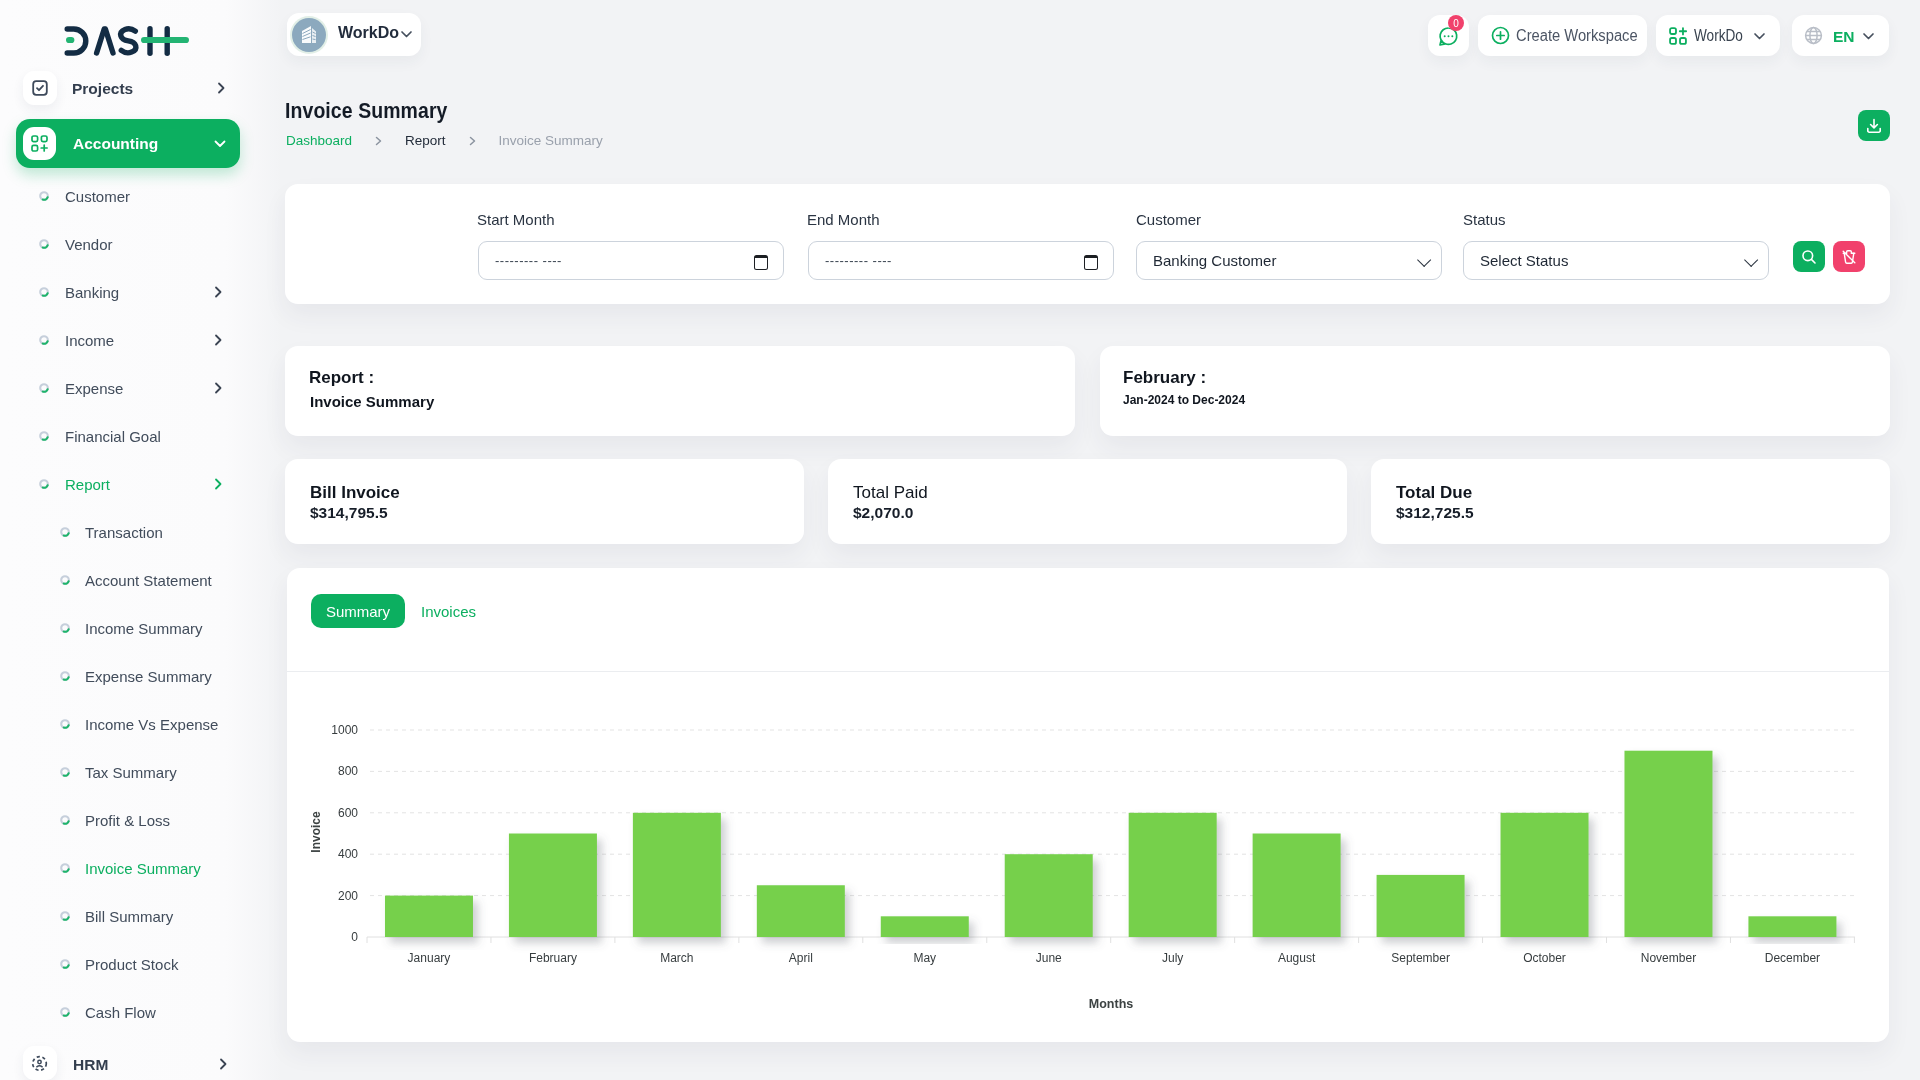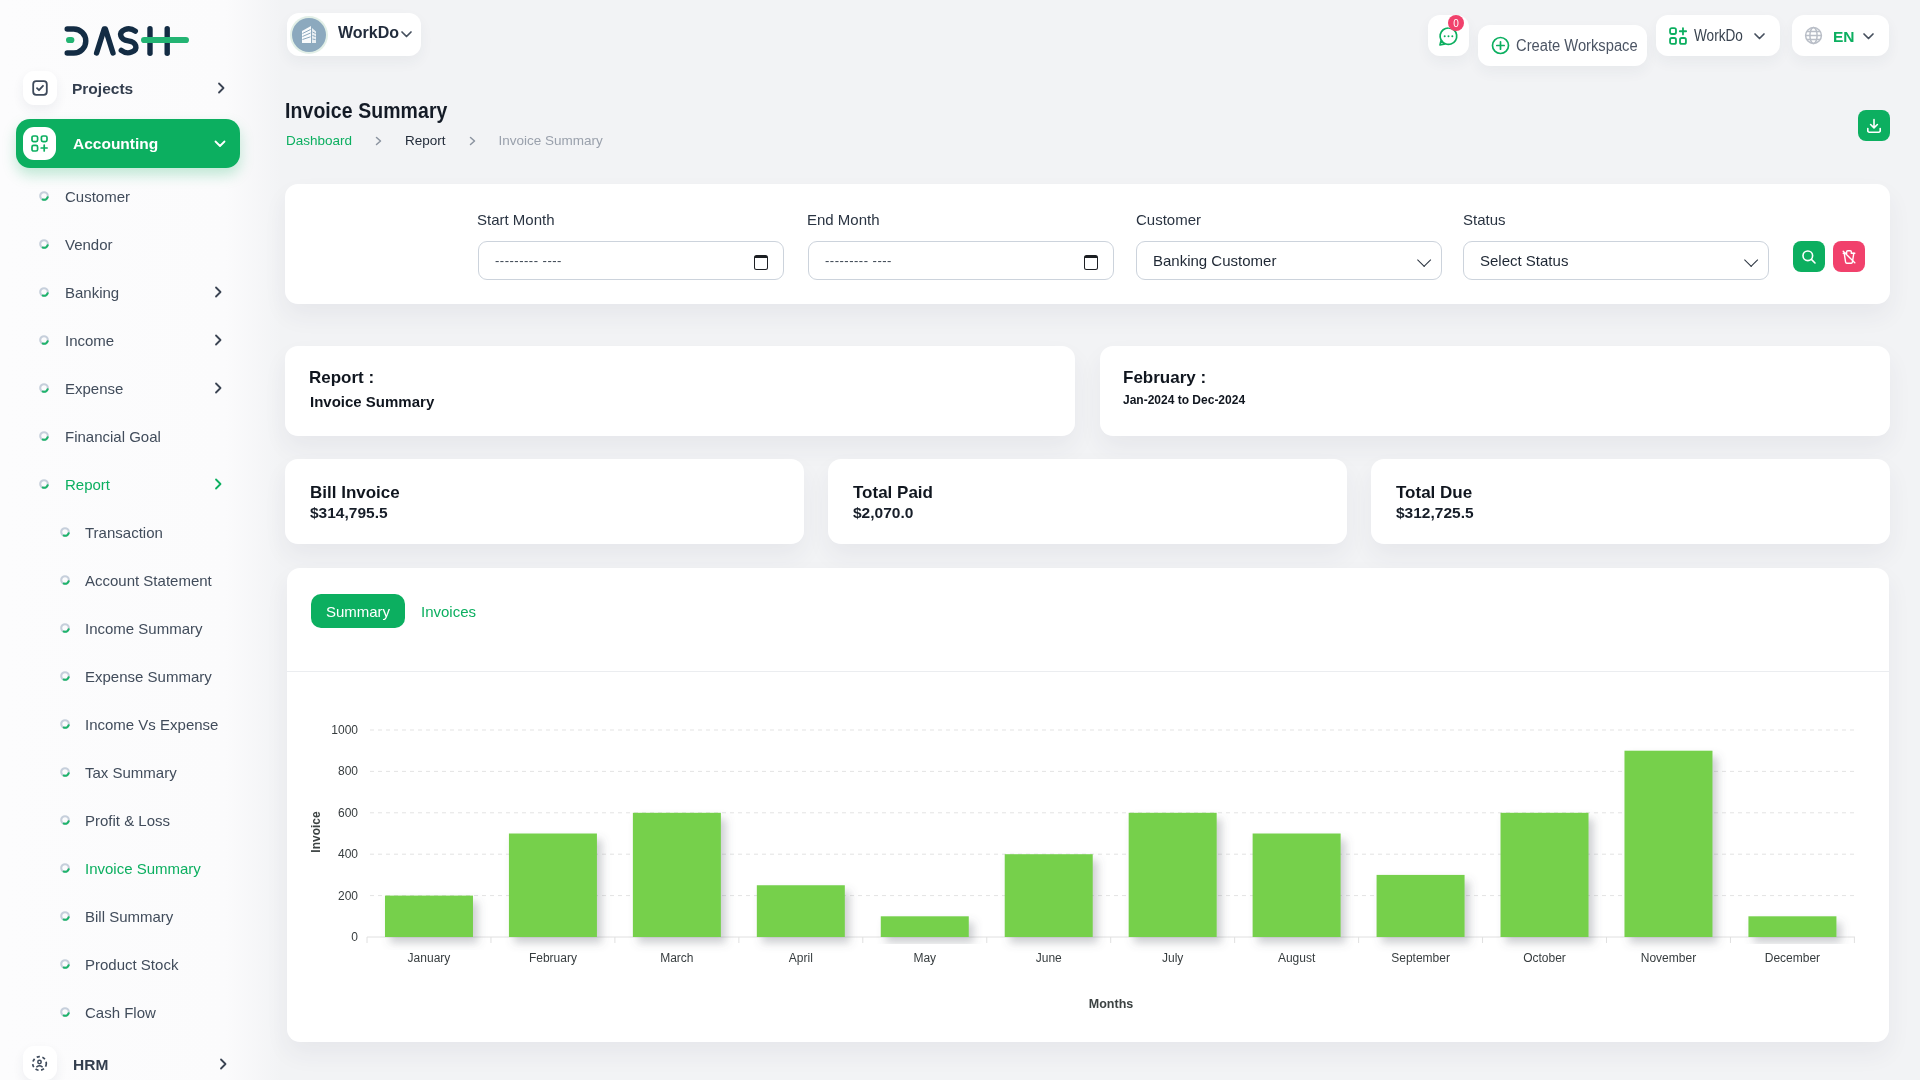--- a/index.html
+++ b/index.html
@@ -189,21 +189,21 @@
 
 <div class="btnw" style="left:1428px;top:15px;width:41px;height:41px;"></div>
 <svg class="abs" style="left:1438px;top:26px;" width="21" height="21" viewBox="0 0 21 21">
   <path d="M10.5 2 a8.2 8.2 0 1 1 -7.3 11.9 L2 19 l5.2 -1.2 A8.2 8.2 0 0 1 10.5 2 Z" fill="none" stroke="#0caf60" stroke-width="1.7" stroke-linejoin="round"></path>
   <circle cx="6.7" cy="10.3" r="1" fill="#0caf60"></circle>
     <circle cx="10.5" cy="10.3" r="1" fill="#0caf60"></circle>
     <circle cx="14.3" cy="10.3" r="1" fill="#0caf60"></circle>
 </svg>
 <div class="abs" style="left:1448px;top:15px;width:16px;height:16px;border-radius:50%;background:#f1416c;color:#fff;font-size:10px;display:flex;align-items:center;justify-content:center;">0</div>
 
-<div class="btnw" style="left:1478px;top:25px;width:169px;height:41px;">
+<div class="btnw" style="left:1478px;top:15px;width:169px;height:41px;">
   <svg class="abs" style="left:13px;top:11px;" width="19" height="19" viewBox="0 0 19 19">
       <circle cx="9.5" cy="9.5" r="8" fill="none" stroke="#0caf60" stroke-width="1.7"></circle>
       <path d="M9.5 5.8 v7.4 M5.8 9.5 h7.4" stroke="#0caf60" stroke-width="1.7" stroke-linecap="round"></path>
     </svg>
   <div class="abs" style="left:38px;top:12px;font-size:16px;color:#4c5564;white-space:nowrap;transform:scaleX(.92);transform-origin:left top;">Create Workspace</div>
 </div>
 
 <div class="btnw" style="left:1656px;top:15px;width:124px;height:41px;">
   <svg class="abs" style="left:13px;top:11.5px;" width="18" height="18" viewBox="0 0 17 17">
     <g fill="none" stroke="#0caf60" stroke-width="1.7">
@@ -289,21 +289,21 @@
 <div class="abs" style="left:309px;top:368px;font-size:17px;font-weight:700;color:#10161f;">Report :</div>
 <div class="abs" style="left:310px;top:393px;font-size:15px;font-weight:700;color:#10161f;">Invoice Summary</div>
 <div class="card" style="left:1100px;top:346px;width:790px;height:90px;"></div>
 <div class="abs" style="left:1123px;top:368px;font-size:17px;font-weight:700;color:#10161f;">February :</div>
 <div class="abs" style="left:1123px;top:393px;font-size:12px;font-weight:700;color:#10161f;">Jan-2024 to Dec-2024</div>
 
 <div class="card" style="left:285px;top:459px;width:519px;height:85px;"></div>
 <div class="abs" style="left:310px;top:483px;font-size:17px;font-weight:700;color:#10161f;">Bill Invoice</div>
 <div class="abs" style="left:310px;top:504px;font-size:15.5px;font-weight:600;color:#171e29;">$314,795.5</div>
 <div class="card" style="left:828px;top:459px;width:519px;height:85px;"></div>
-<div class="abs" style="left:853px;top:483px;font-size:17px;font-weight:700;color:#10161f;">Total Paid</div>
+<div class="abs" style="left:853px;top:483px;font-size:17px;font-weight:400;color:#10161f;">Total Paid</div>
 <div class="abs" style="left:853px;top:504px;font-size:15.5px;font-weight:600;color:#171e29;">$2,070.0</div>
 <div class="card" style="left:1371px;top:459px;width:519px;height:85px;"></div>
 <div class="abs" style="left:1396px;top:483px;font-size:17px;font-weight:700;color:#10161f;">Total Due</div>
 <div class="abs" style="left:1396px;top:504px;font-size:15.5px;font-weight:600;color:#171e29;">$312,725.5</div>
 
 <div class="card" style="left:287px;top:568px;width:1602px;height:474px;"></div>
 <div class="abs" style="left:311px;top:594px;width:94px;height:34px;background:#0caf60;border-radius:10px;color:#fff;font-size:15px;display:flex;align-items:center;justify-content:center;">Summary</div>
 <div class="abs" style="left:421px;top:603px;font-size:15px;color:#0caf60;">Invoices</div>
 <div class="abs" style="left:287px;top:671px;width:1602px;height:1px;background:#ebedf0;"></div>
 

